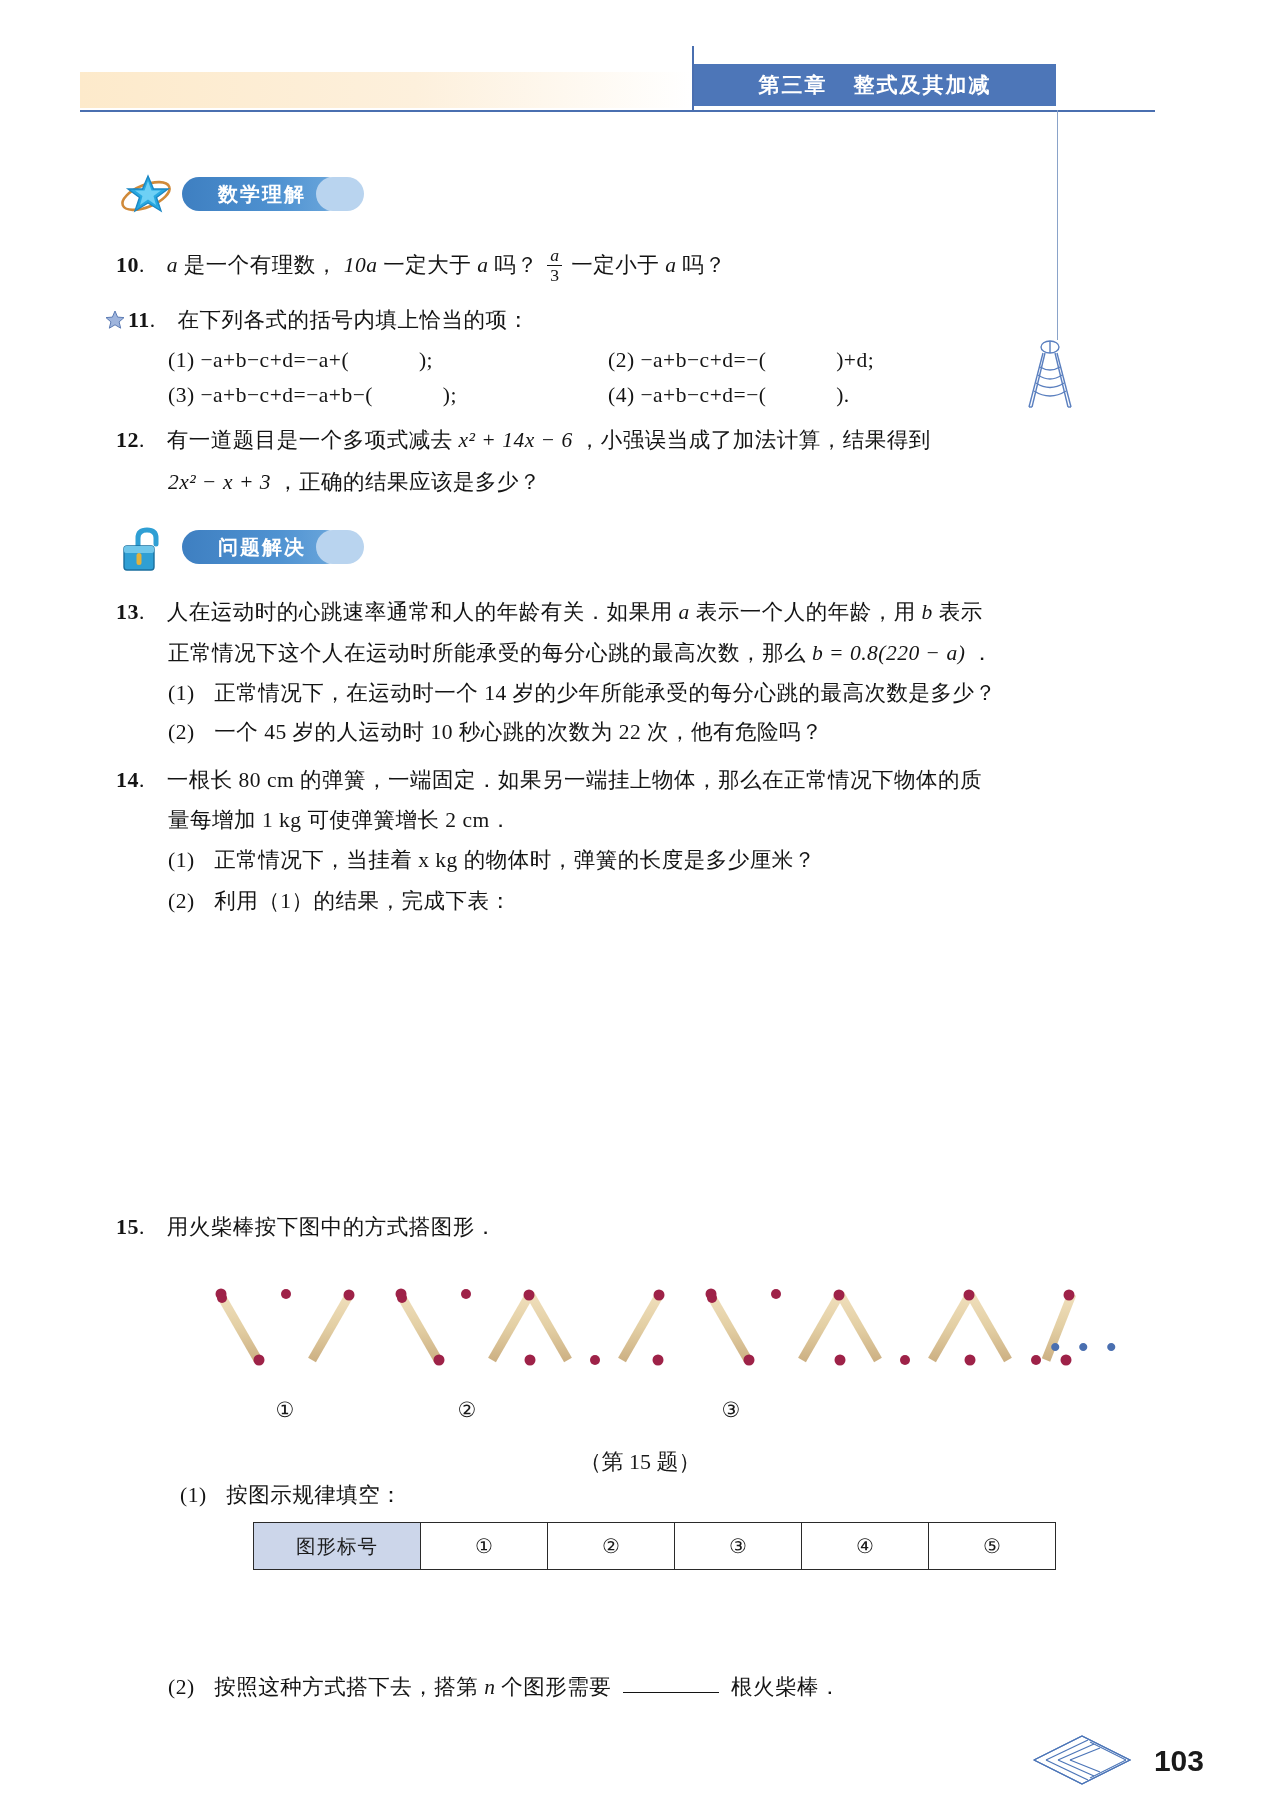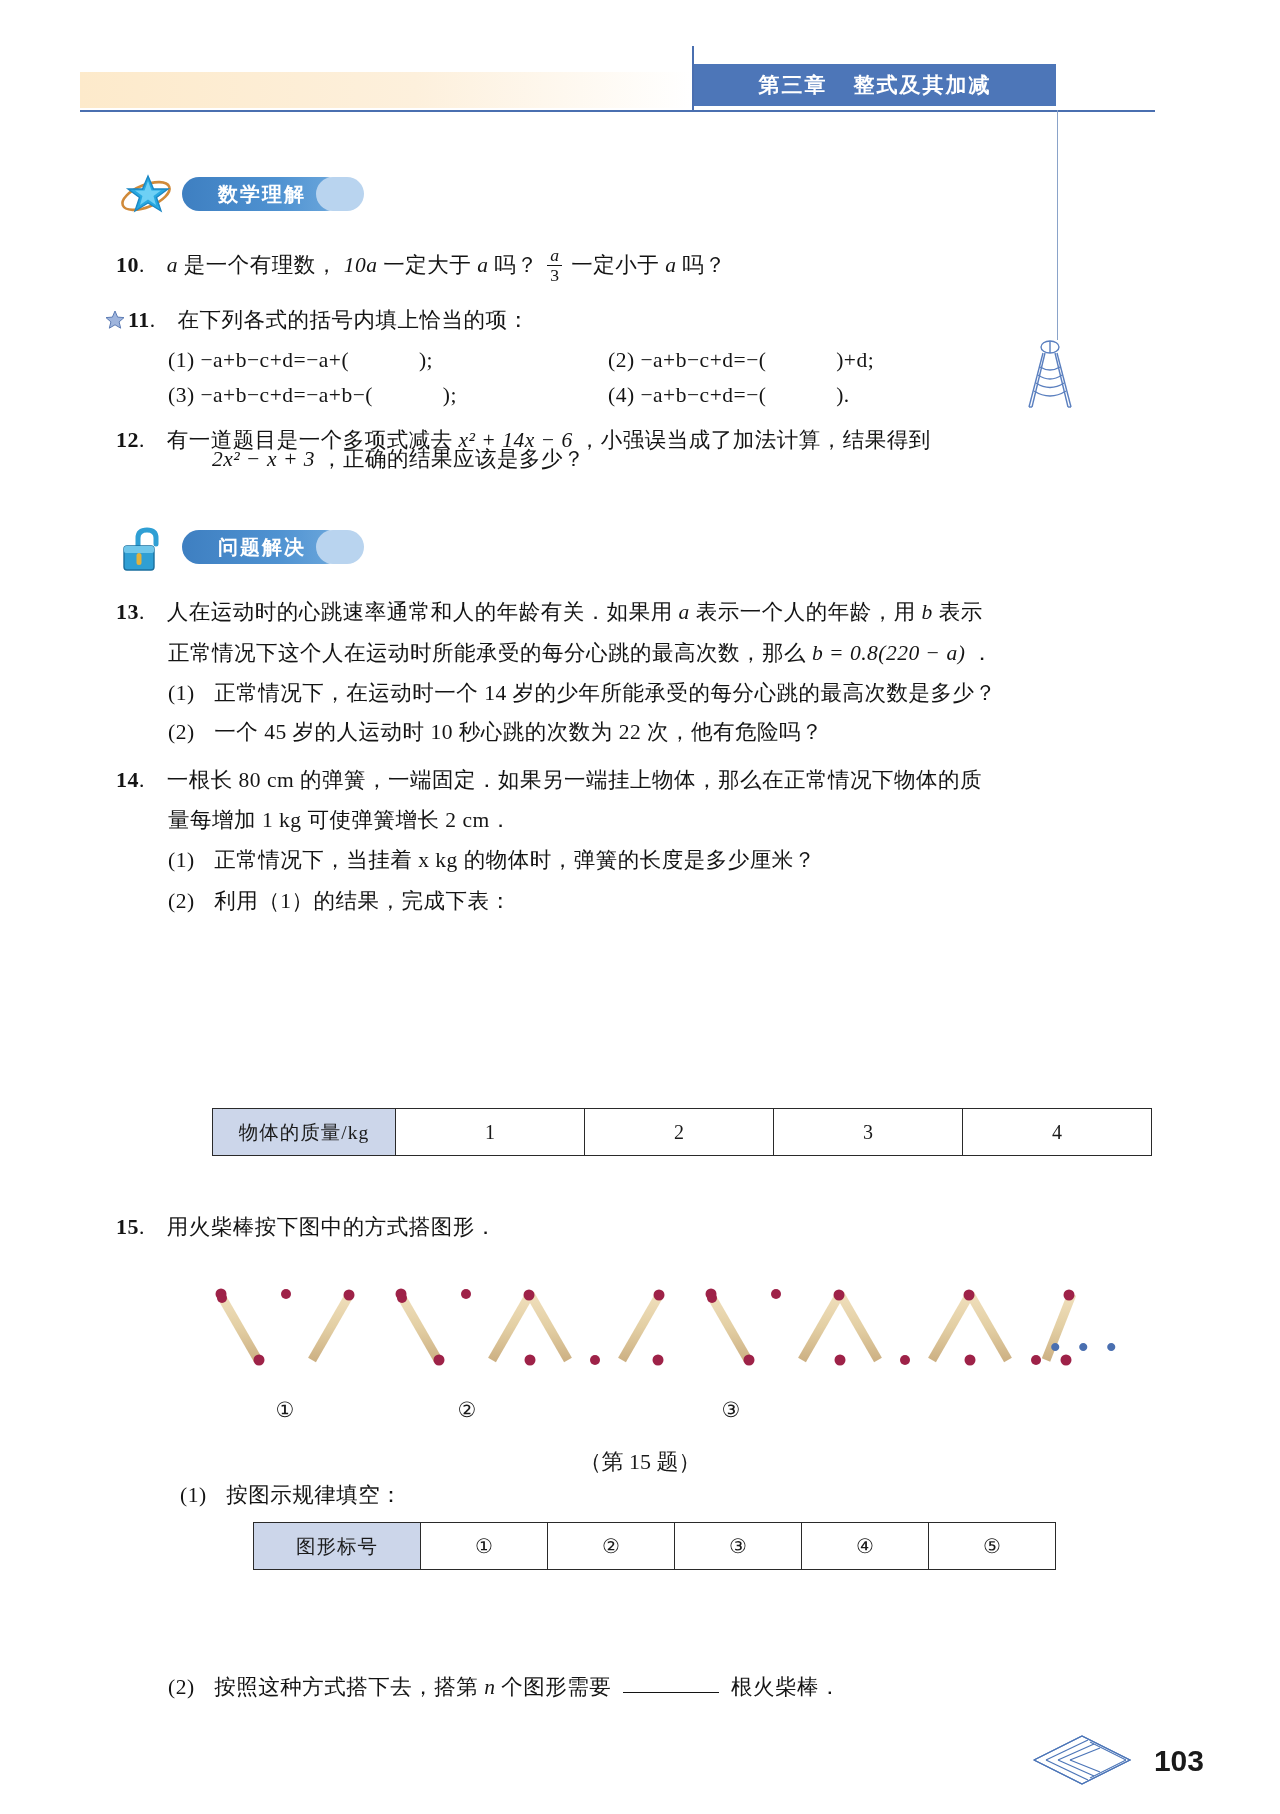--- a/index.html
+++ b/index.html
@@ -235,21 +235,21 @@
   <span>).</span>
 </div>
 
 <div class="q" style="left:116px;top:425px;">
   <span class="qnum">12</span><span>.</span>
   <span style="display:inline-block;width:10px;"></span>
   <span>有一道题目是一个多项式减去</span>
   <span class="ital">x² + 14x − 6</span>
   <span>，小强误当成了加法计算，结果得到</span>
 </div>
-<div class="q" style="left:168px;top:444px;margin-left:44px;">
+<div class="q" style="left:168px;top:467px;">
   <span class="ital">2x² − x + 3</span>
   <span>，正确的结果应该是多少？</span>
 </div>
 
 <div class="badge-row" style="left:118px;top:525px;">
   <span class="badge-icon">
     <svg width="58" height="48" viewBox="0 0 58 48">
       <path d="M20 22 L20 13 Q20 5 29 5 Q38 5 38 13 L38 19" fill="none" stroke="#2f9fd4" stroke-width="5" stroke-linecap="round"></path>
       <rect x="6" y="21" width="30" height="24" rx="3" fill="#2f9fd4" stroke="#1a6f9e" stroke-width="1.4"></rect>
       <rect x="6" y="21" width="30" height="7" rx="2" fill="#6fc6ea"></rect>
@@ -298,27 +298,20 @@
   <span>正常情况下，当挂着 x kg 的物体时，弹簧的长度是多少厘米？</span>
 </div>
 <div class="q" style="left:168px;top:886px;">
   <span>(2)</span>
   <span style="display:inline-block;width:8px;"></span>
   <span>利用（1）的结果，完成下表：</span>
 </div>
 
 <table class="data-table t14">
   <tbody>
-      <tr>
-    <td class="hdr">物体的质量/kg</td>
-    <td class="val">1</td>
-    <td class="val">2</td>
-    <td class="val">3</td>
-    <td class="val">4</td>
-  </tr>
 </tbody>
   </table>
 
 <div class="q" style="left:116px;top:1212px;">
   <span class="qnum">15</span><span>.</span>
   <span style="display:inline-block;width:10px;"></span>
   <span>用火柴棒按下图中的方式搭图形．</span>
 </div>
 
 <div class="fig-wrap">

